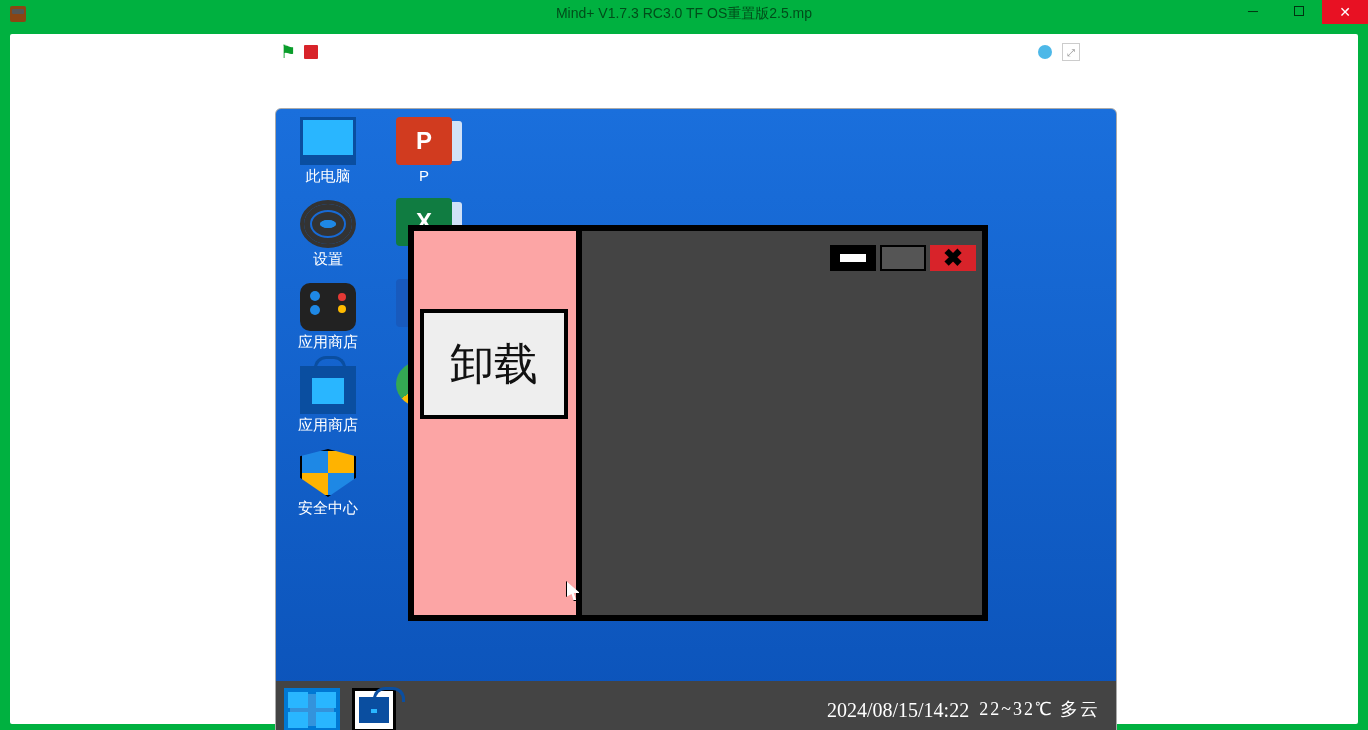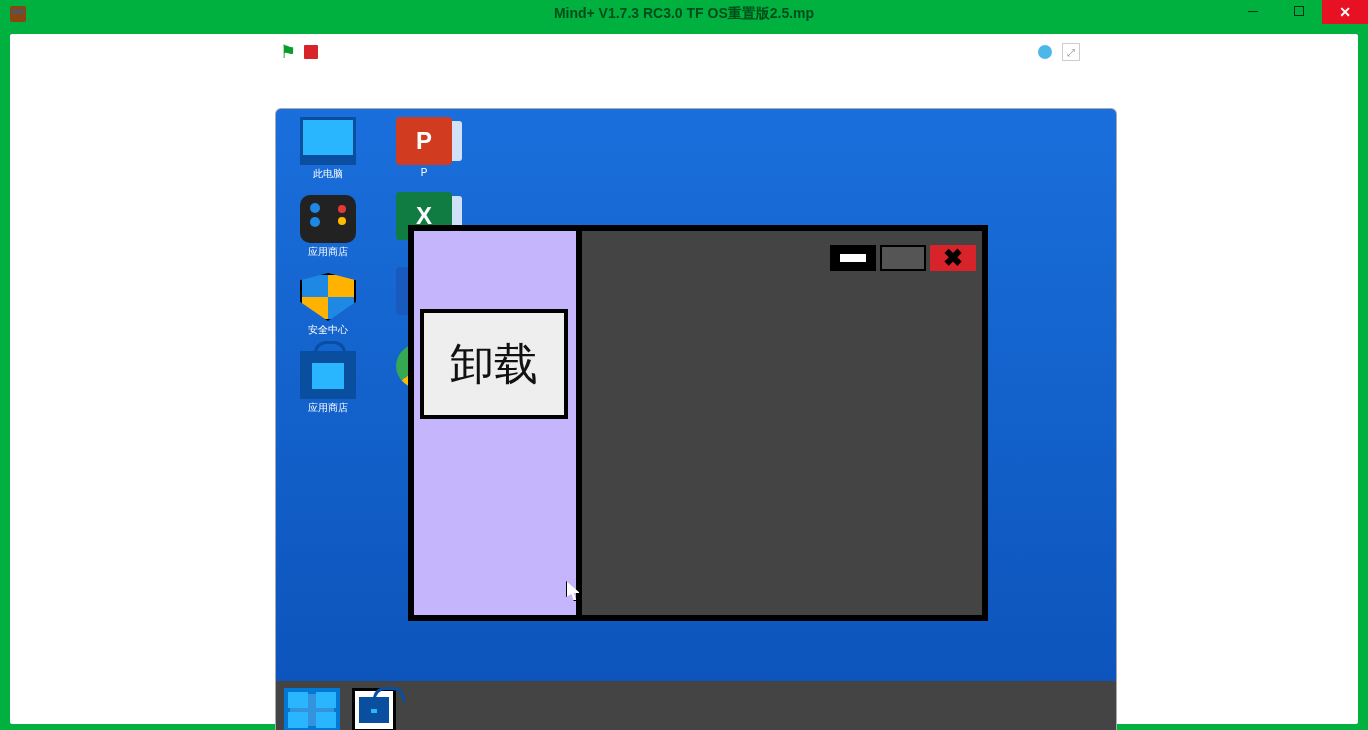--- a/index.html
+++ b/index.html
@@ -9,21 +9,20 @@
     background: #00B140;
     font-family: "Microsoft YaHei", sans-serif;
     overflow: hidden;
   }
   .titlebar {
     height: 28px;
     background: #00B140;
     display: flex;
     align-items: center;
     position: relative;
-    font-weight: bold;
   }
   .titlebar .app-icon {
     width: 16px; height: 16px;
     margin-left: 10px;
     background: #8B4513;
     border-radius: 2px;
     position: relative;
   }
   .titlebar .app-icon::before {
     content:"";
@@ -85,21 +84,21 @@
     border: 1px solid #aaa;
     border-radius: 6px;
     overflow:hidden;
     background: linear-gradient(to bottom, #1a6fdc 0%, #0b52b8 100%);
   }
 
   .dcol1 { position:absolute; left:12px; top:8px; width:80px; }
   .dcol2 { position:absolute; left:108px; top:8px; width:80px; }
   .dicon { width:80px; text-align:center; margin-bottom:14px; }
   .dicon .ic { width:56px; height:48px; margin:0 auto 2px auto; }
-  .dicon .lbl { color:#fff; font-size:10px; }
+  .dicon .lbl { color:#fff; font-size:15px; }
 
   .ic-pc { background: linear-gradient(#29b6ff,#29b6ff); border:3px solid #0a4ea0; border-bottom:10px solid #0a4ea0; width:52px; height:40px; }
   .ic-bin { width:46px; height:50px; background:#fff; border-radius:6px; position:relative; }
   .ic-bin::after { content:"♻"; color:#1e88e5; font-size:26px; position:absolute; left:8px; top:6px;}
   .ic-gear { width:46px; height:46px; background:radial-gradient(circle,#1e88e5 35%, transparent 36%); border-radius:50%; box-shadow: 0 0 0 6px #333 inset; border:4px solid #333; position:relative;}
   .ic-gear::before{content:""; position:absolute; inset:8px; border:8px solid #333; border-radius:50%;}
   .ic-gear::after{content:""; position:absolute; inset:16px; background:#1e88e5; border-radius:50%;}
   .ic-pad { width:64px; height:40px; background:#222; border-radius:10px; position:relative; }
   .ic-pad::before{content:""; width:10px;height:10px;background:#1e88e5;border-radius:50%;position:absolute;left:10px;top:8px; box-shadow: 0 14px 0 #1e88e5;}
   .ic-pad::after{content:""; width:8px;height:8px;background:#e53935;border-radius:50%;position:absolute;right:10px;top:10px; box-shadow: 0 12px 0 #fb0;}
@@ -118,21 +117,21 @@
   .ic-chrome { width:44px;height:44px;border-radius:50%; background: conic-gradient(#e53935 0 33%, #fbbc05 33% 66%, #34a853 66% 100%); position:relative;}
   .ic-chrome::after{content:"";position:absolute;inset:12px;background:#4285f4;border:4px solid #fff;border-radius:50%;}
 
   .modal {
     position:absolute;
     left:132px; top:116px;
     width:580px; height:396px;
     background:#444;
     border:6px solid #000;
   }
-  .modal .side { position:absolute; left:0; top:0; bottom:0; width:168px; background:#c4b5fd; border-right:6px solid #000; padding:78px 6px 0 6px;}
+  .modal .side { position:absolute; left:0; top:0; bottom:0; width:168px; background:#fca5a5; border-right:6px solid #000; padding:78px 6px 0 6px;}
   .modal .mainp { position:absolute; left:174px; right:0; top:0; bottom:0; }
   .modal .wbtns { position:absolute; top:14px; right:6px; display:flex; gap:4px; }
   .wmini{ width:46px; height:26px; background:#000; display:flex;align-items:center;justify-content:center;}
   .wmini .bar{ width:26px;height:8px;background:#fff;}
   .wmax{ width:46px; height:26px; background:#555; border:2px solid #000;}
   .wclose{ width:46px; height:26px; background:#d8232a; color:#000; font-size:24px; font-weight:bold; display:flex;align-items:center;justify-content:center; line-height:1;}
   .mbtn {
     width:148px; height:110px;
     background:#eee;
     border:4px solid #000;
@@ -198,30 +197,34 @@
   </div>
 
   <div class="stage">
 
     <div class="dcol1">
       <div class="dicon">
         <div class="ic ic-pc"></div>
         <div class="lbl">此电脑</div>
       </div>
       <div class="dicon">
+        <div class="ic ic-gear"></div>
+        <div class="lbl">设置</div>
+      </div>
+      <div class="dicon">
         <div class="ic ic-pad"></div>
         <div class="lbl">应用商店</div>
       </div>
       <div class="dicon">
+        <div class="ic ic-store"></div>
+        <div class="lbl">应用商店</div>
+      </div>
+      <div class="dicon">
         <div class="ic ic-shield"></div>
         <div class="lbl">安全中心</div>
-      </div>
-      <div class="dicon">
-        <div class="ic ic-store"></div>
-        <div class="lbl">应用商店</div>
       </div>
     </div>
 
     <div class="dcol2">
       <div class="dicon">
         <div class="ic ic-pp">P</div>
         <div class="lbl">P</div>
       </div>
       <div class="dicon">
         <div class="ic ic-xl">X</div>
@@ -257,16 +260,20 @@
     <div class="taskbar">
       <div class="tb-start">
         <div class="q q1"></div>
           <div class="q q2"></div>
           <div class="q q3"></div>
           <div class="q q4"></div>
       </div>
       <div class="tb-app">
         <div class="ic-store" style="width:30px;height:26px;"></div>
       </div>
+      <div class="tb-right">
+        <div>2024/08/15/14:22</div>
+        <div class="l2">22~32℃    多云</div>
+      </div>
     </div>
 
   </div>
 </div>
 
 </body></html>

